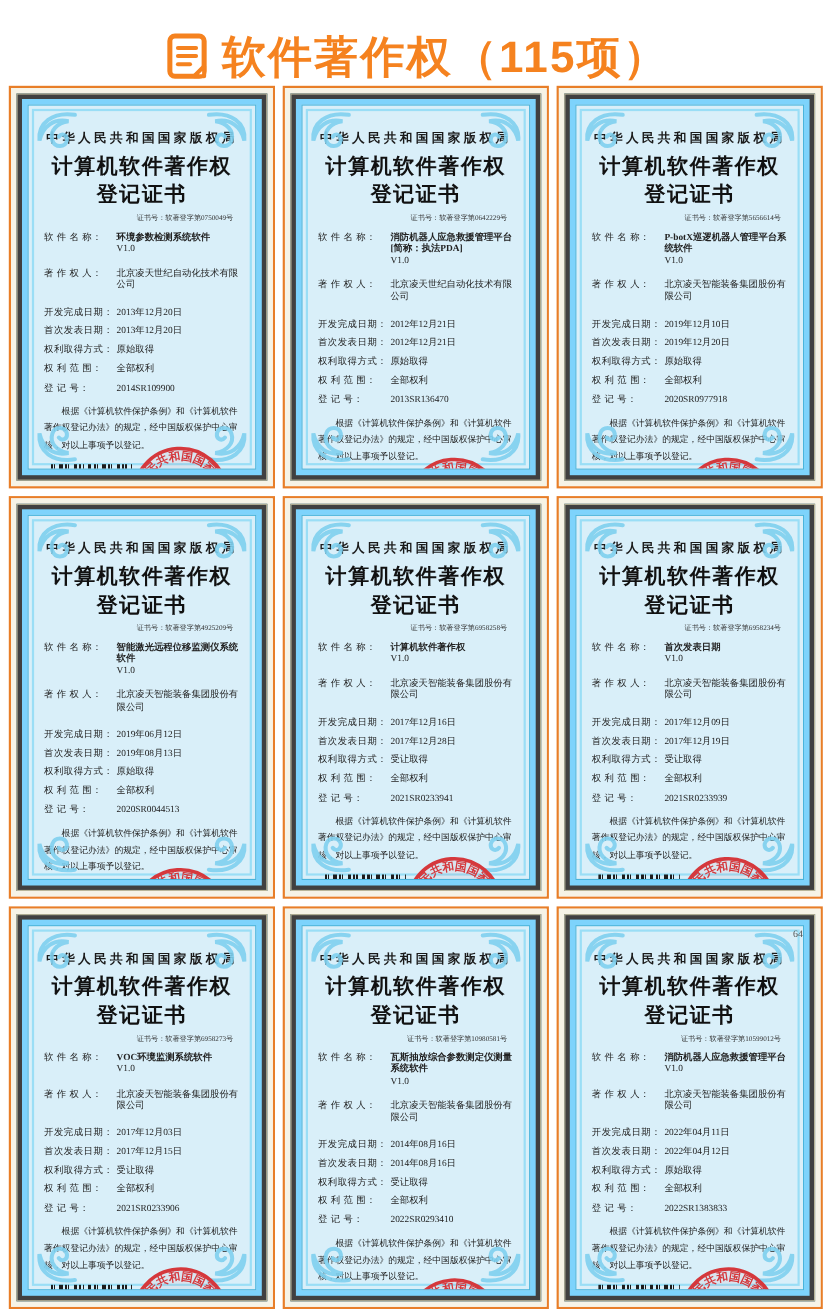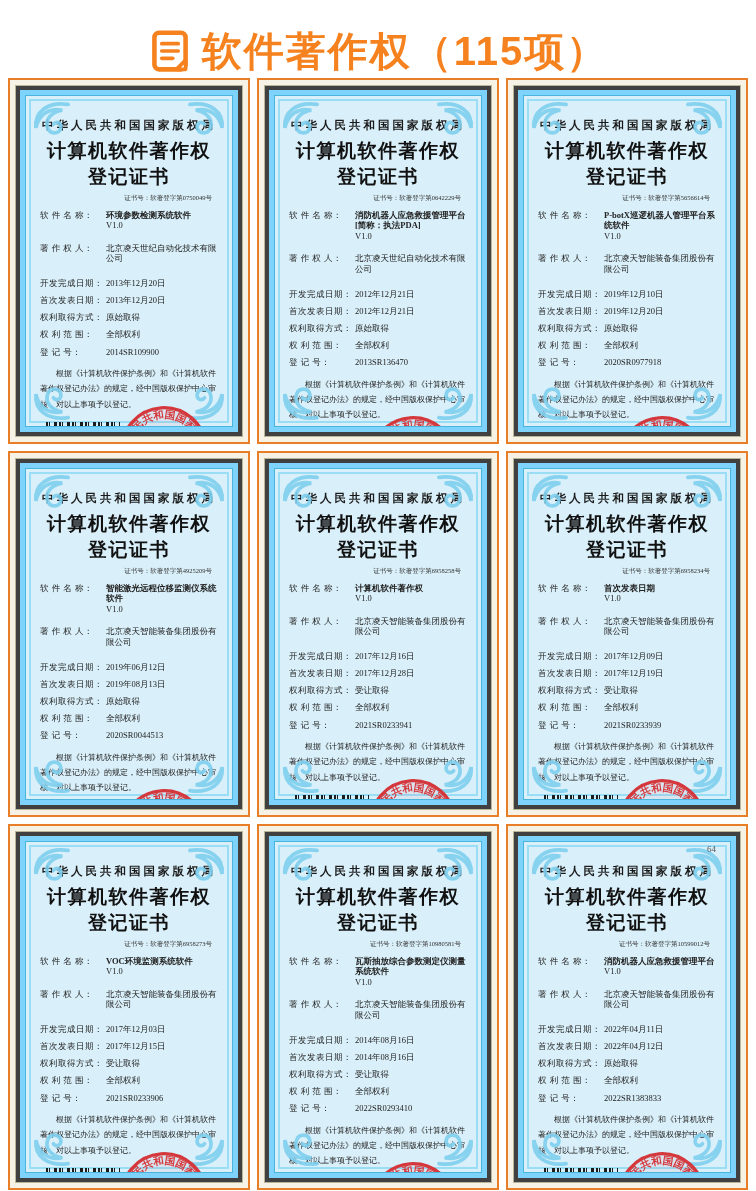--- a/index.html
+++ b/index.html
@@ -61,21 +61,21 @@
   .statement {
     font-size:8px; color:#222; margin-top:9px; line-height:1.9; text-indent:2em;
   }
   .bottom-zone { position:relative; height:108px; margin-top:6px; }
   .barcode {
     position:absolute; left:6px; top:4px; width:74px; height:17px;
     background:repeating-linear-gradient(90deg,#1c1c1c 0 2px,transparent 2px 3px,
       #1c1c1c 3px 4px,transparent 4px 8px,#1c1c1c 8px 11px,transparent 11px 13px);
   }
   .seal { position:absolute; right:8px; top:-14px; width:92px; height:92px; transform:rotate(-4deg); }
-  .corner-note { position:absolute; top:2px; right:14px; font-size:9px; color:#555; }
+  .corner-note { position:absolute; top:2px; right:0; font-size:9px; color:#555; }
 </style>
 </head>
 <body>
 
 <div class="page-header">
   <svg class="title-icon" viewBox="0 0 48 48" aria-hidden="true">
     <rect x="7" y="4" width="34" height="40" rx="5" fill="none" stroke="#f5821f" stroke-width="5"></rect>
     <line x1="15" y1="16" x2="33" y2="16" stroke="#f5821f" stroke-width="4" stroke-linecap="round"></line>
     <line x1="15" y1="24" x2="33" y2="24" stroke="#f5821f" stroke-width="4" stroke-linecap="round"></line>
     <line x1="15" y1="32" x2="27" y2="32" stroke="#f5821f" stroke-width="4" stroke-linecap="round"></line>

